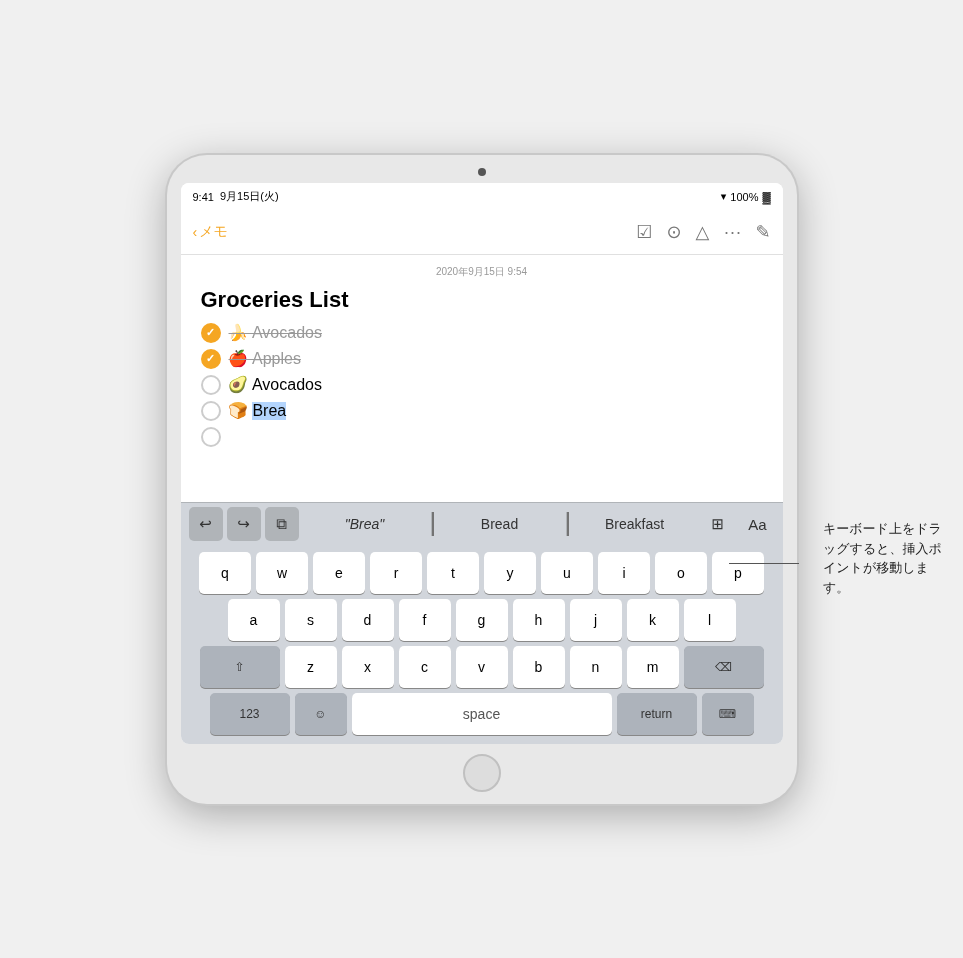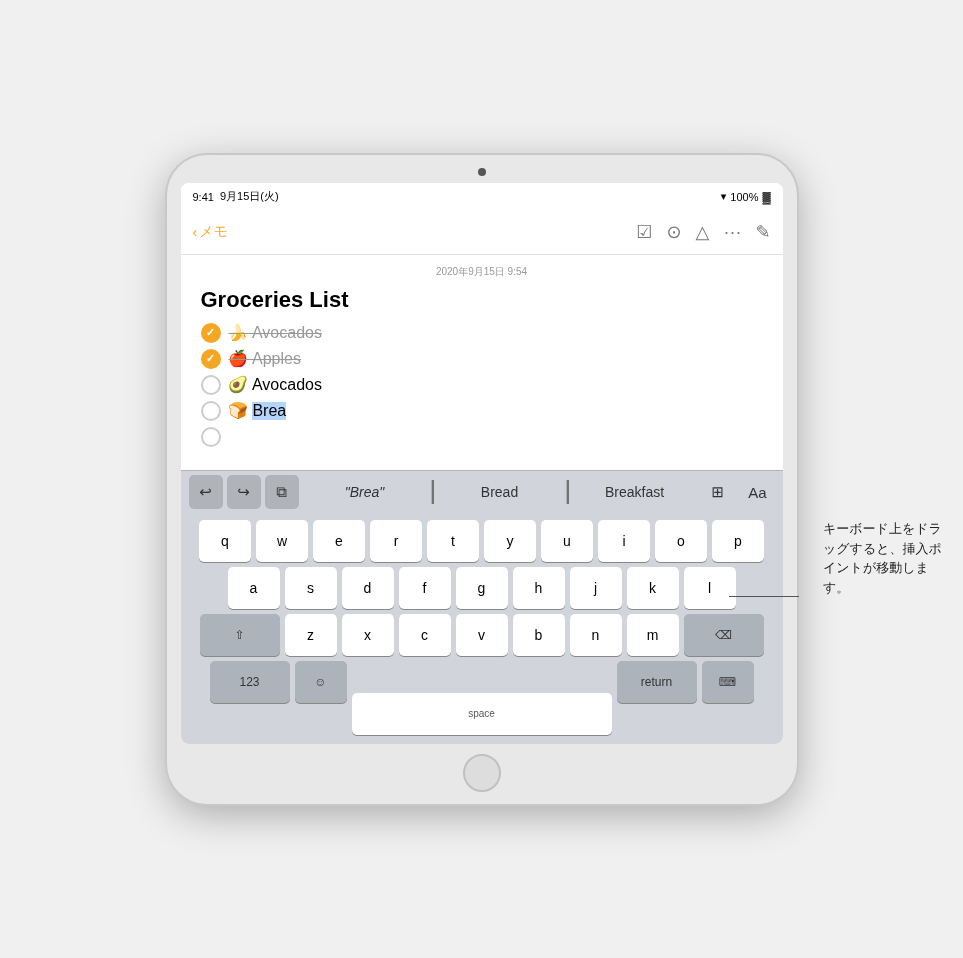--- a/index.html
+++ b/index.html
@@ -297,39 +297,38 @@
       max-width: 80px;
       background: #adb3bb;
       color: #333;
       font-size: 12px;
     }
 
     .kb-key.space {
       min-width: 200px;
       max-width: 260px;
       background: #fff;
-      font-size: 10px;
+      font-size: 14px;
       color: #555;
-      margin-top: 32px;
     }
 
     .kb-key.special {
       background: #adb3bb;
       color: #333;
       font-size: 12px;
     }
 
     
     .annotation {
       position: absolute;
       right: 10px;
       top: 50%;
       transform: translateY(40px);
       display: flex;
-      align-items: flex-end;
+      align-items: center;
       gap: 24px;
     }
 
     .annotation-line {
       width: 70px;
       height: 1px;
       background: #555;
       margin-top: 10px;
       flex-shrink: 0;
     }

